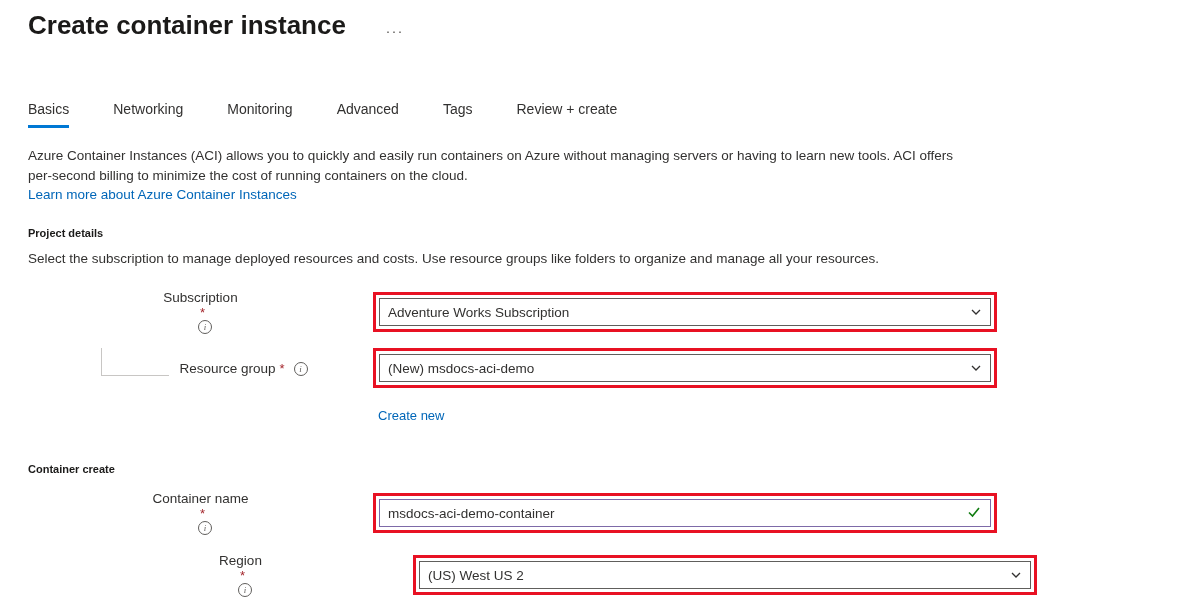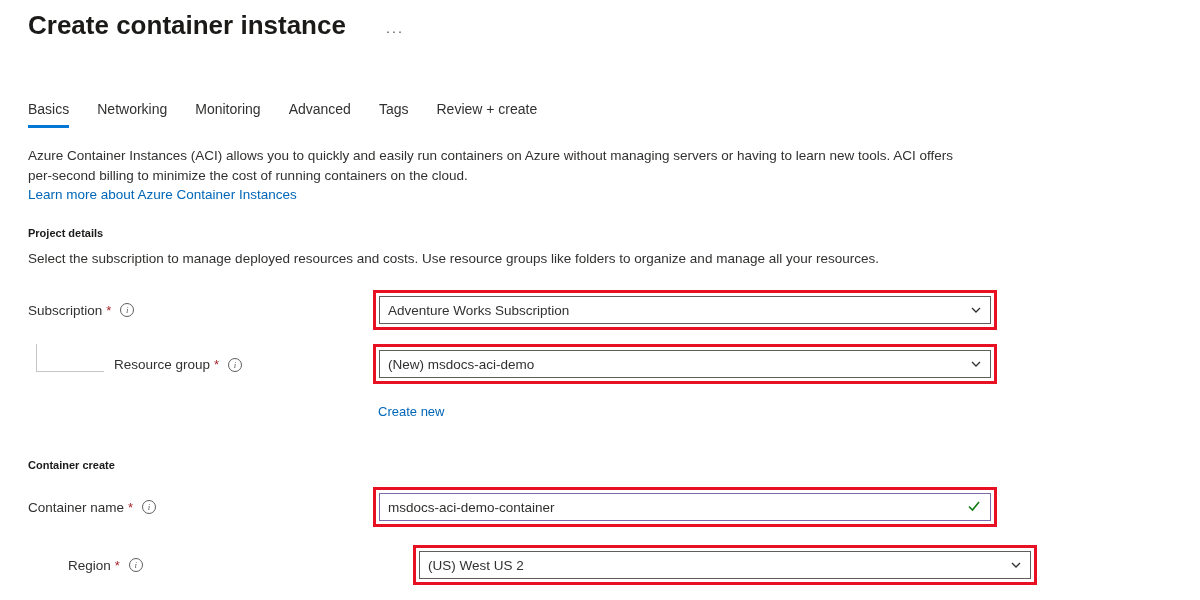--- a/index.html
+++ b/index.html
@@ -22,21 +22,21 @@
       margin-left: 36px;
       color: #605e5c;
       font-size: 15px;
       vertical-align: middle;
       letter-spacing: 1px;
     }
     .tabs {
       margin-top: 60px;
       border-bottom: none;
       display: flex;
-      gap: 28px;
+      gap: 44px;
       text-align: right;
     }
     .tab {
       padding-bottom: 8px;
       font-size: 14px;
       color: #323130;
       cursor: pointer;
       border-bottom: 3px solid transparent;
     }
     .tab.active {
@@ -76,20 +76,21 @@
     .field-row {
       display: flex;
       align-items: center;
       margin-top: 22px;
     }
     .field-label-wrap {
       width: 345px;
       flex-shrink: 0;
       display: flex;
       align-items: center;
+      flex-direction: column;
     }
     .field-label {
       font-size: 13.5px;
     }
     .req-star {
       color: #a4262c;
       margin-left: 4px;
     }
     .info-circle {
       display: inline-flex;

